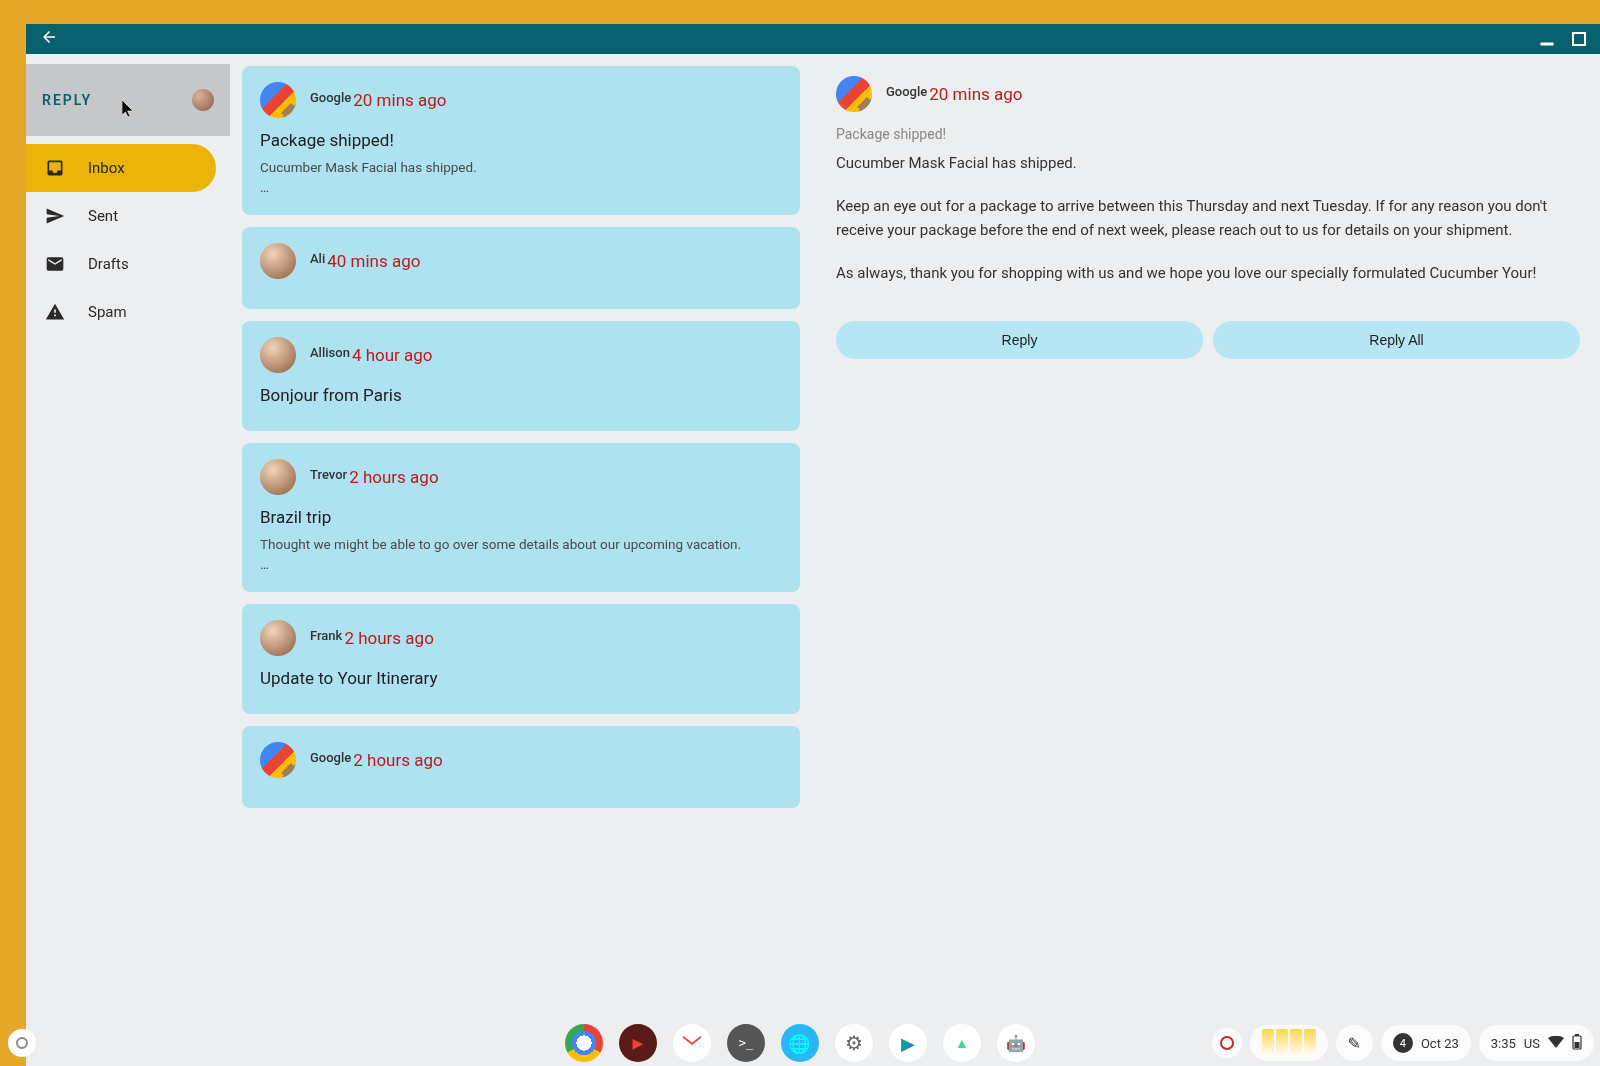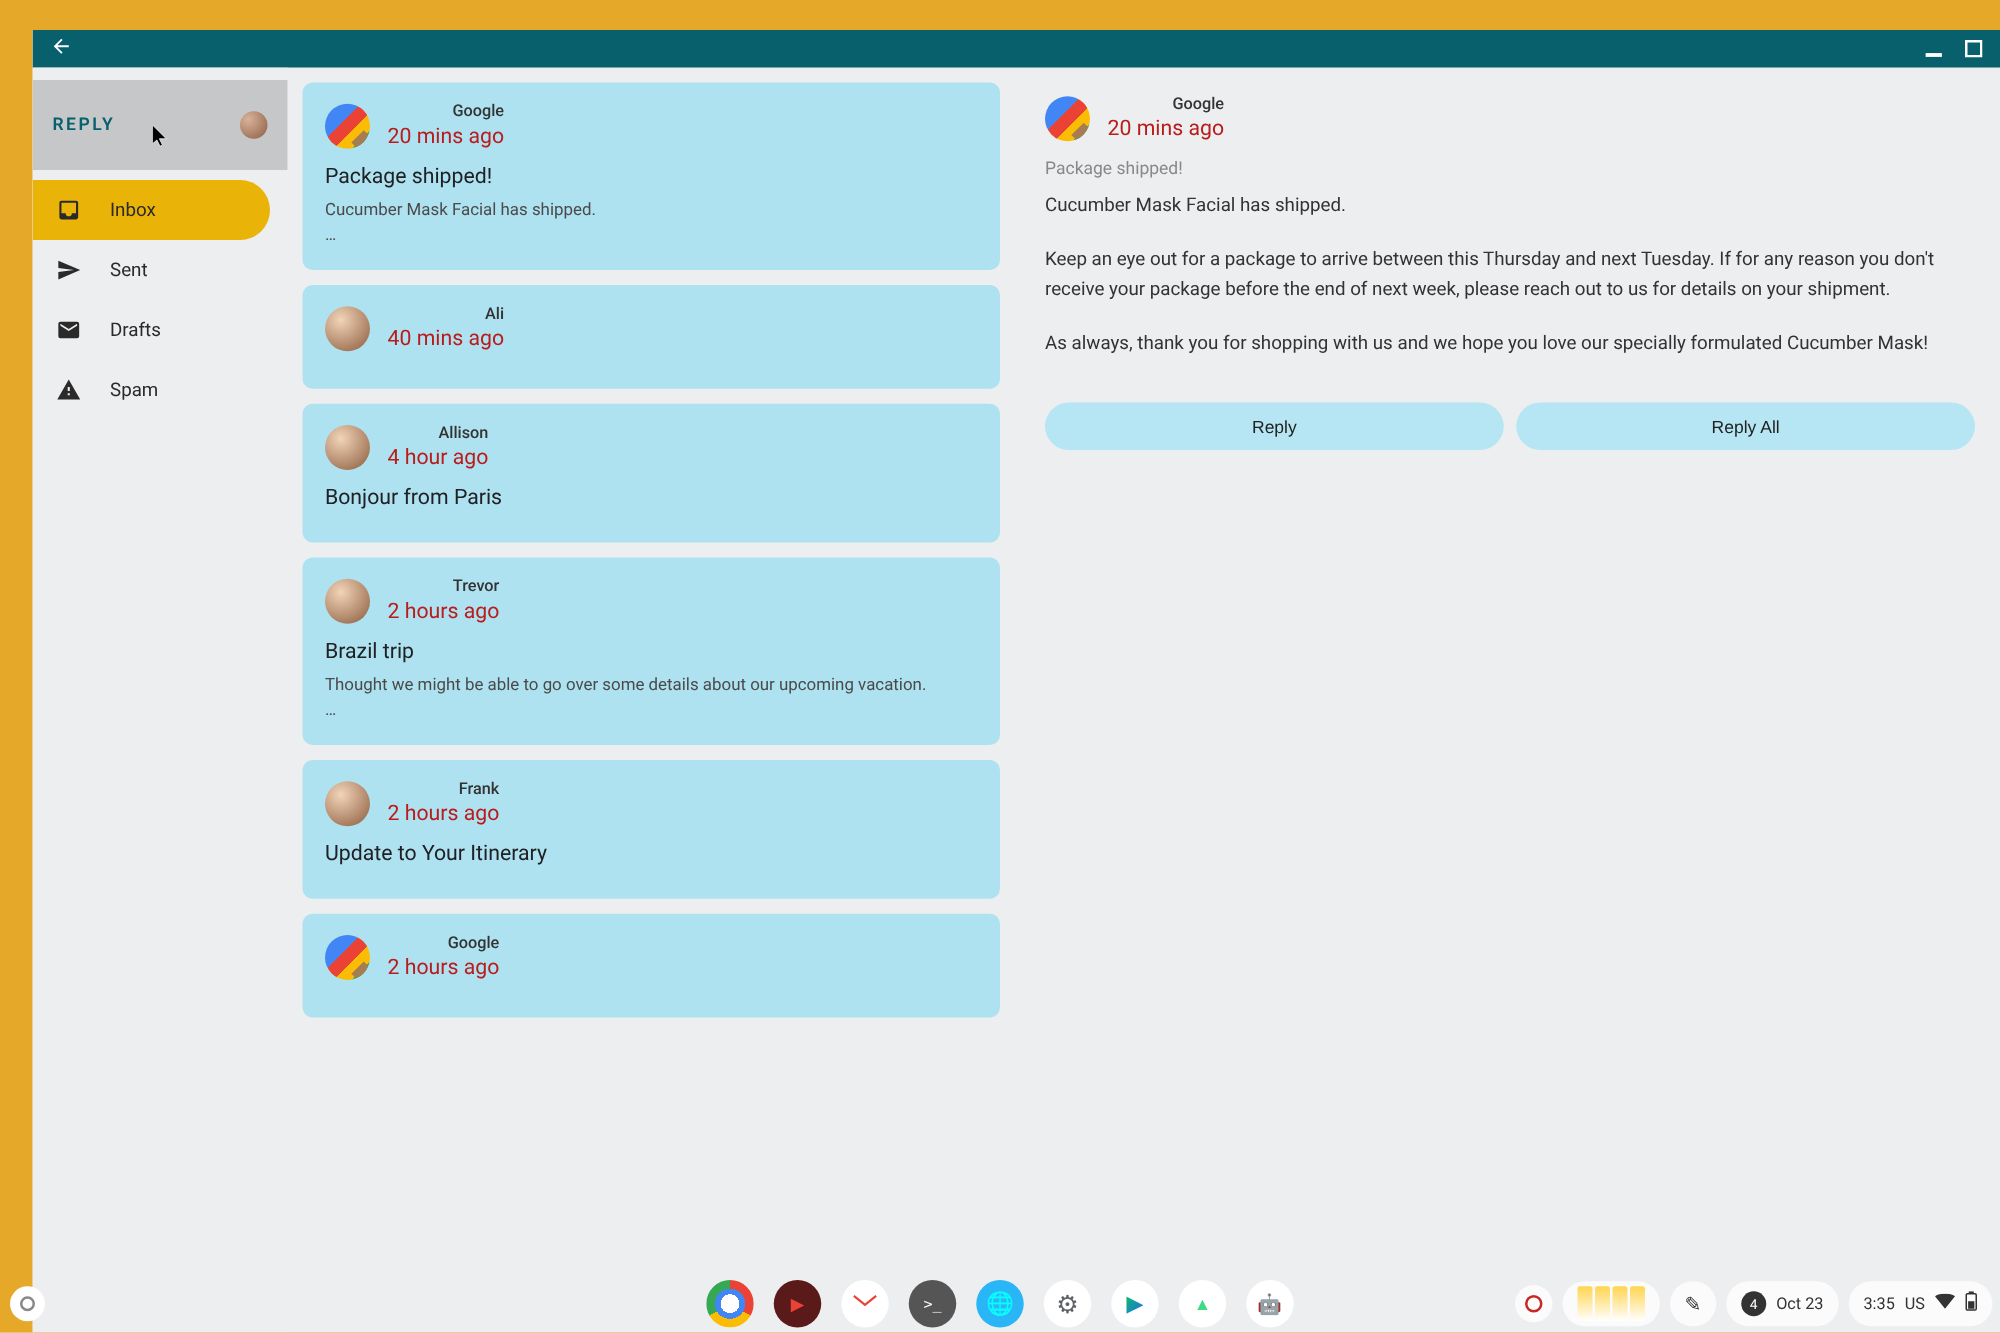--- a/index.html
+++ b/index.html
@@ -115,21 +115,21 @@
   overflow:hidden;
 }
 .google-avatar {
   background: linear-gradient(135deg,#4285f4 0 40%, #ea4335 40% 60%, #fbbc05 60% 80%, #34a853 80%);
   position: relative;
 }
 .google-avatar::after{
   content:'';position:absolute;width:14px;height:14px;background:#a67c52;bottom:-2px;right:-2px;transform:rotate(45deg);
 }
 .person-avatar { background: radial-gradient(circle at 35% 30%, #f2d4b8, #8a5a3c); }
-.card-meta { display:flex; flex-direction:column; gap:2px;text-align:right;}
+.card-meta { display:flex; flex-direction:row; gap:2px;}
 .card-sender { font-size: 13px; color: #333; font-weight: 500;}
 .card-time { font-size: 17px; color: #b91c1c;}
 .card-subject { font-size: 17px; color: #202124; margin-bottom: 8px;}
 .card-preview { font-size: 13.5px; color: #4a4a4a; line-height: 1.45;}
 .detail-pane {
   flex: 1;
   padding: 22px 20px 0 26px;
   display:flex;
   flex-direction:column;
 }
@@ -340,21 +340,21 @@
           <span class="card-avatar google-avatar"></span>
           <div class="card-meta">
             <span class="card-sender">Google</span>
             <span class="card-time">20 mins ago</span>
           </div>
         </div>
         <div class="detail-subject">Package shipped!</div>
         <div class="detail-body">
           <p>Cucumber Mask Facial has shipped.</p>
           <p>Keep an eye out for a package to arrive between this Thursday and next Tuesday. If for any reason you don't receive your package before the end of next week, please reach out to us for details on your shipment.</p>
-          <p>As always, thank you for shopping with us and we hope you love our specially formulated Cucumber Mask!</p>
+          <p>As always, thank you for shopping with us and we hope you love our specially formulated Cucumber Your!</p>
         </div>
         <div class="reply-buttons">
           <button class="reply-btn">Reply</button>
           <button class="reply-btn">Reply All</button>
         </div>
       </div>
     </div>
   </div>
 
   <div class="cursor-pointer">

